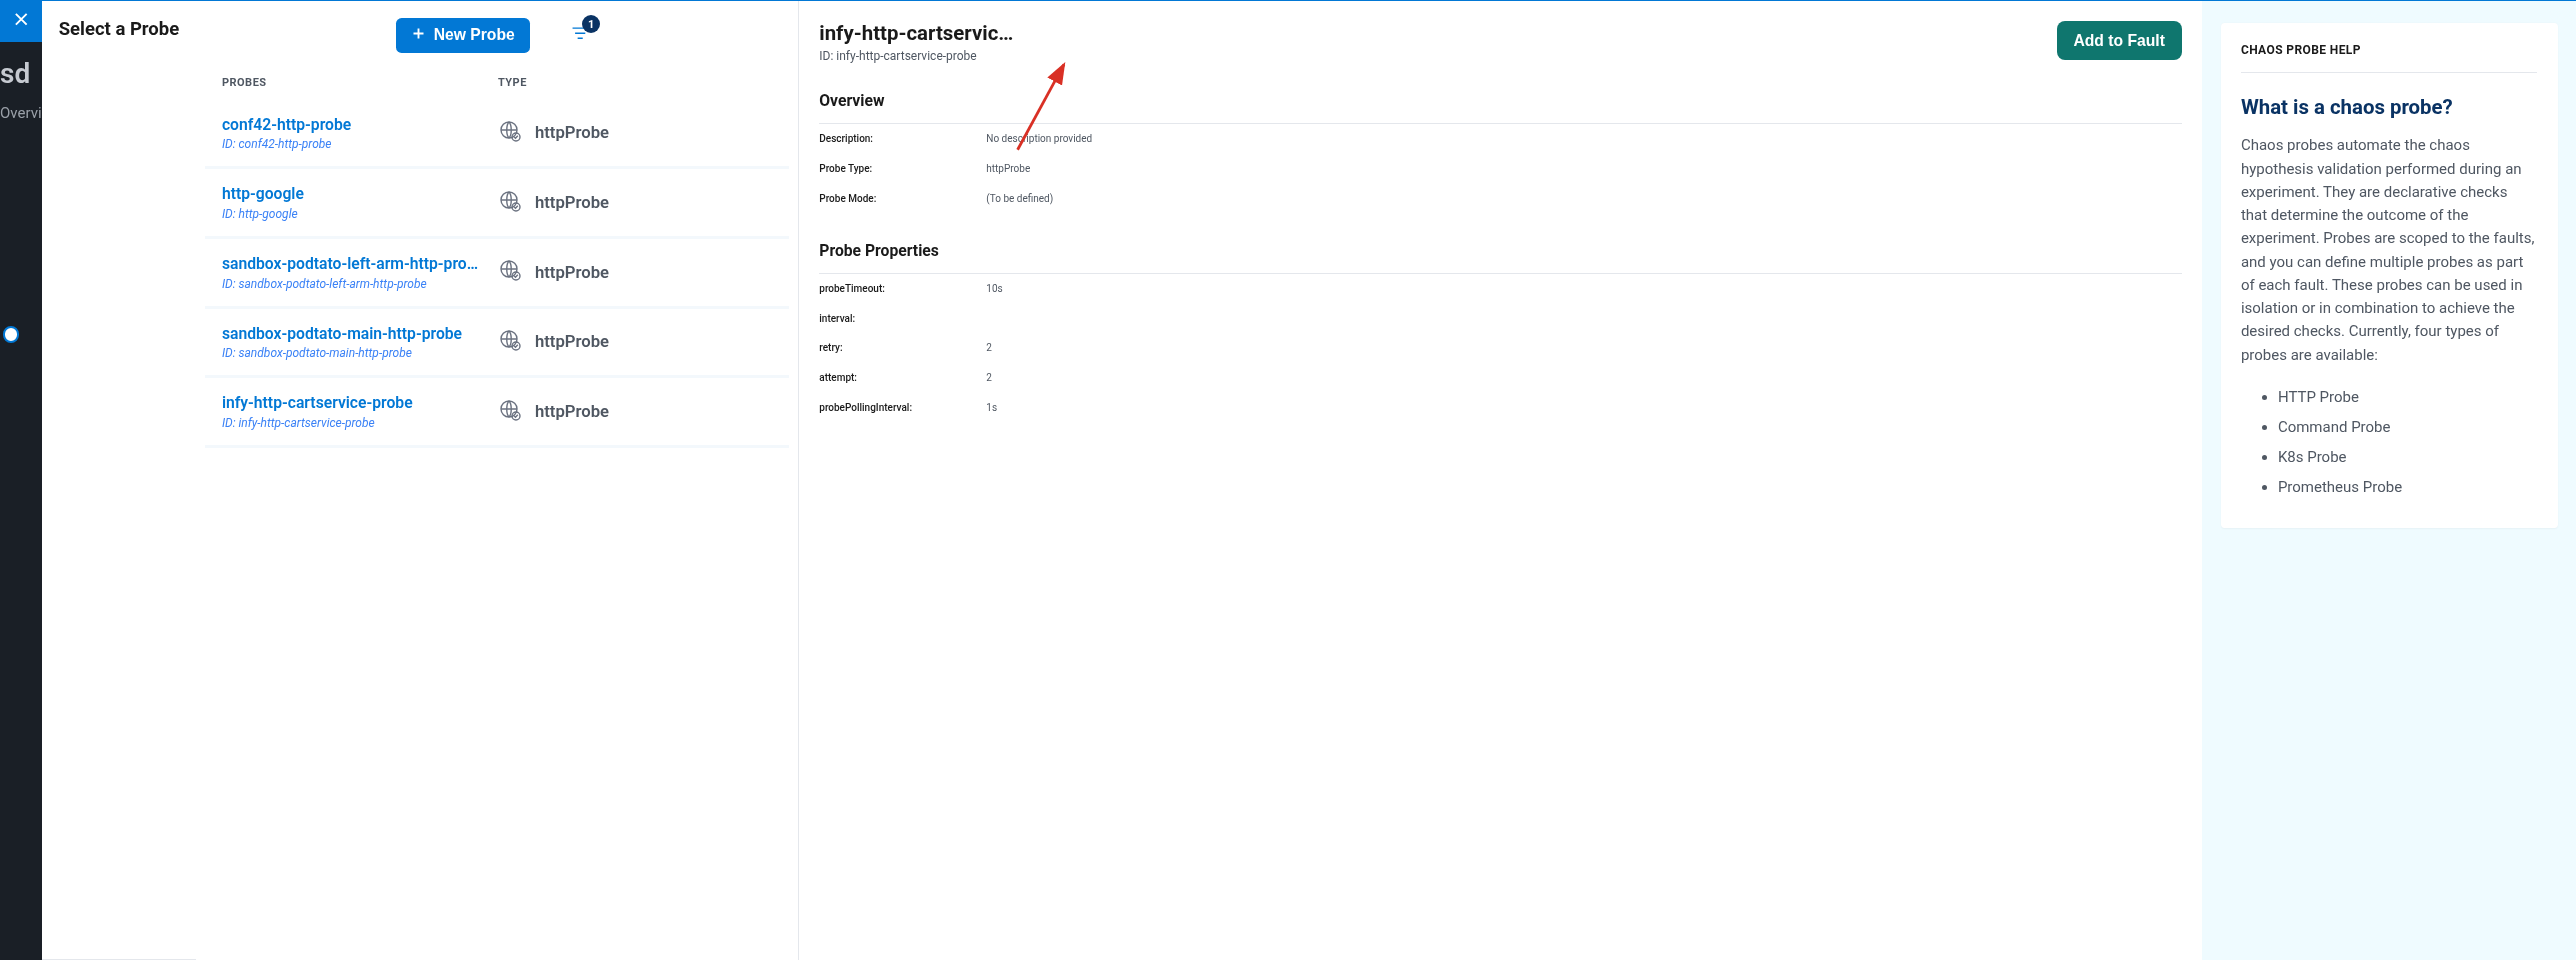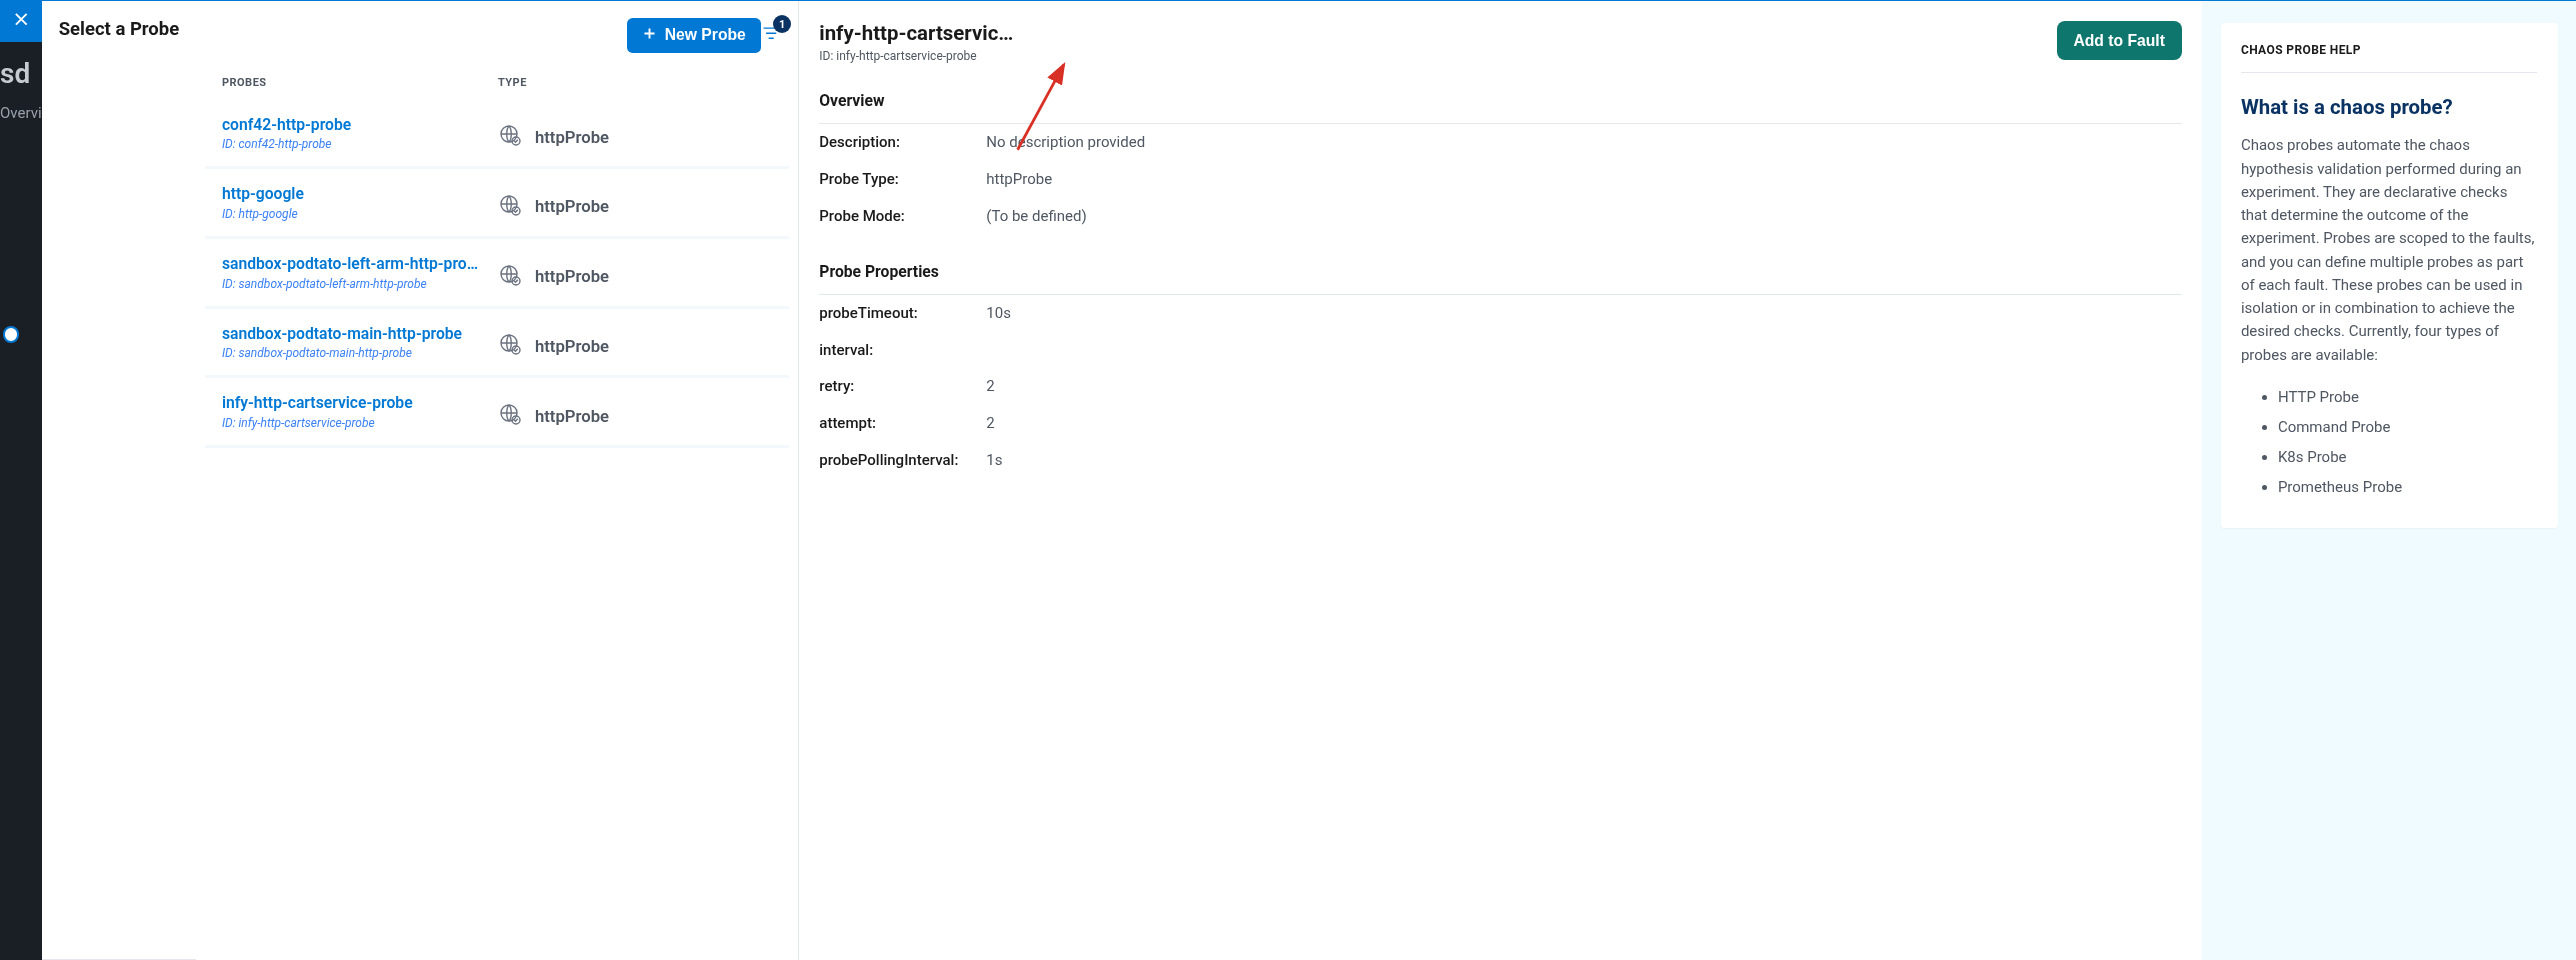--- a/index.html
+++ b/index.html
@@ -81,22 +81,23 @@
   
   .col-list {
     width: 602px;
     padding: 16.7px 9.3px 0 9.3px;
     display: flex;
     flex-direction: column;
   }
   .list-toolbar {
     display: flex;
     align-items: center;
-    justify-content: flex-end;
+    justify-content: center;
     padding: 0 7.4px 5.6px 0;
+    gap: 40px;
   }
   .new-probe-btn {
     display: inline-flex;
     align-items: center;
     gap: 7.4px;
     background: #0278d5;
     color: #fff;
     border: none;
     border-radius: 5.6px;
     padding: 8.3px 15px;
@@ -126,21 +127,21 @@
     font-weight: 700;
     letter-spacing: 0.5px;
     color: #4f5762;
   }
   .list-header .h-probes { flex: 0 0 276px; }
   .list-header .h-type { flex: 1 1 auto; }
 
   .probe-rows { flex: 1 1 auto; overflow-y: auto; }
   .probe-row {
     display: flex;
-    align-items: flex-end;
+    align-items: center;
     padding: 15px 16.7px;
     border-bottom: 3.7px solid #f3f8fc;
     background: #fff;
     cursor: pointer;
   }
   .probe-row .col-name { flex: 0 0 276px; min-width: 0; padding-right: 9.3px; }
   .probe-row .probe-name {
     color: #0278d5;
     font-weight: 600;
     font-size: 15.7px;
@@ -202,21 +203,21 @@
     font-weight: 700;
     color: #1a1a1a;
     margin-top: 28px;
     padding-bottom: 13px;
   }
   .section-divider { border-top: 0.9px solid #e4e7ec; }
   .kv-row {
     display: flex;
     align-items: center;
     padding: 9.3px 0;
-    font-size: 15px;
+    font-size: 10px;
   }
   .kv-row .k { flex: 0 0 167px; color: #1a1a1a; font-weight: 500; }
   .kv-row .v { flex: 1 1 auto; color: #4f5762; }
 
   .arrow {
     position: absolute;
     top: 56px;
     left: 213px;
     pointer-events: none;
   }

